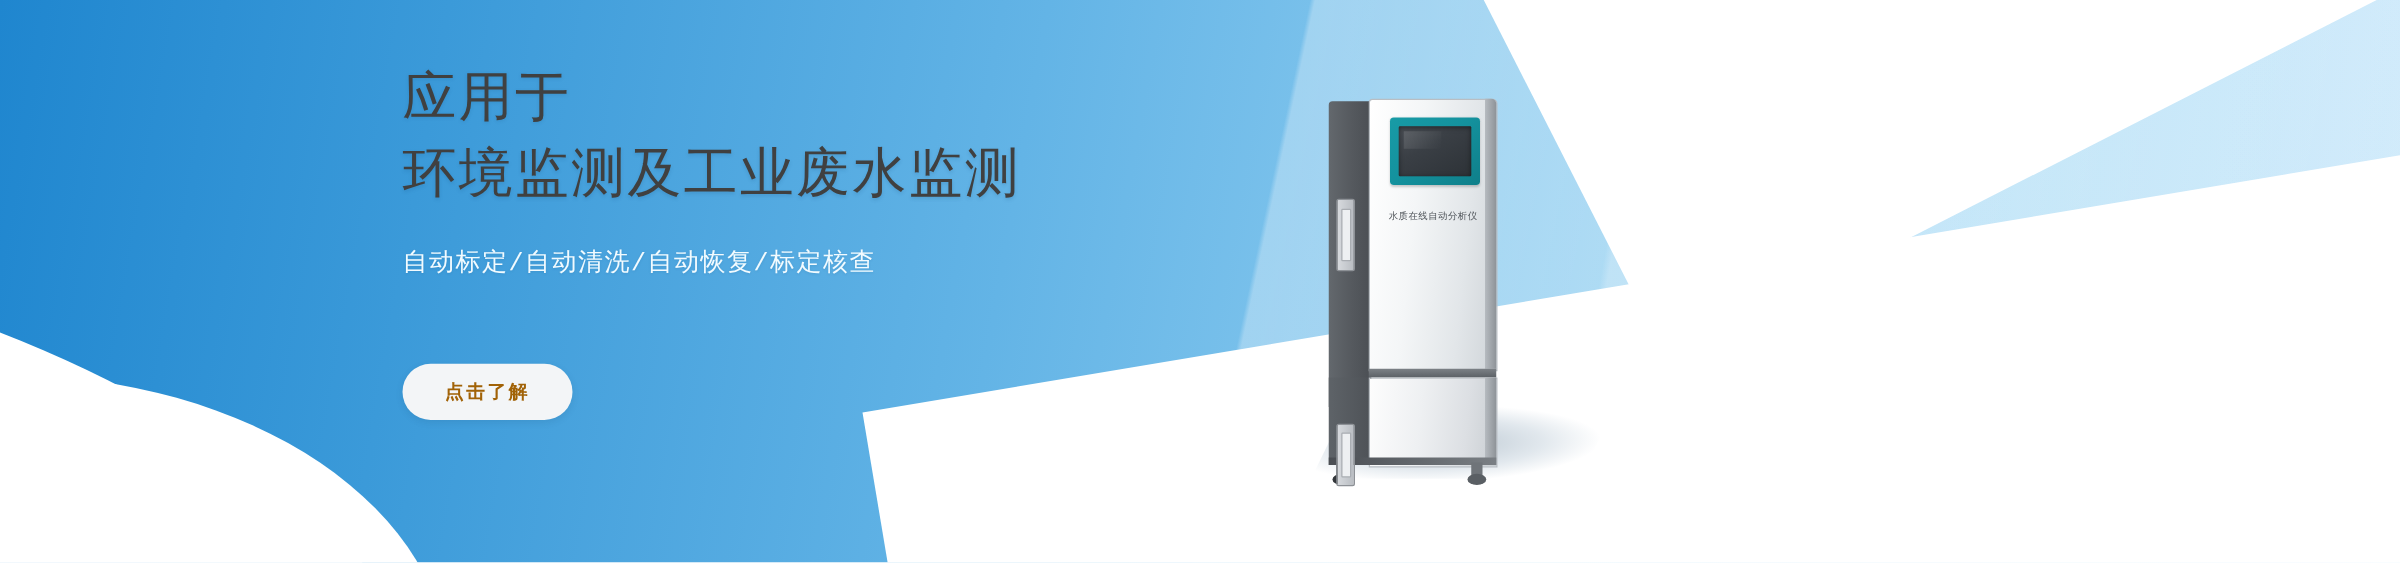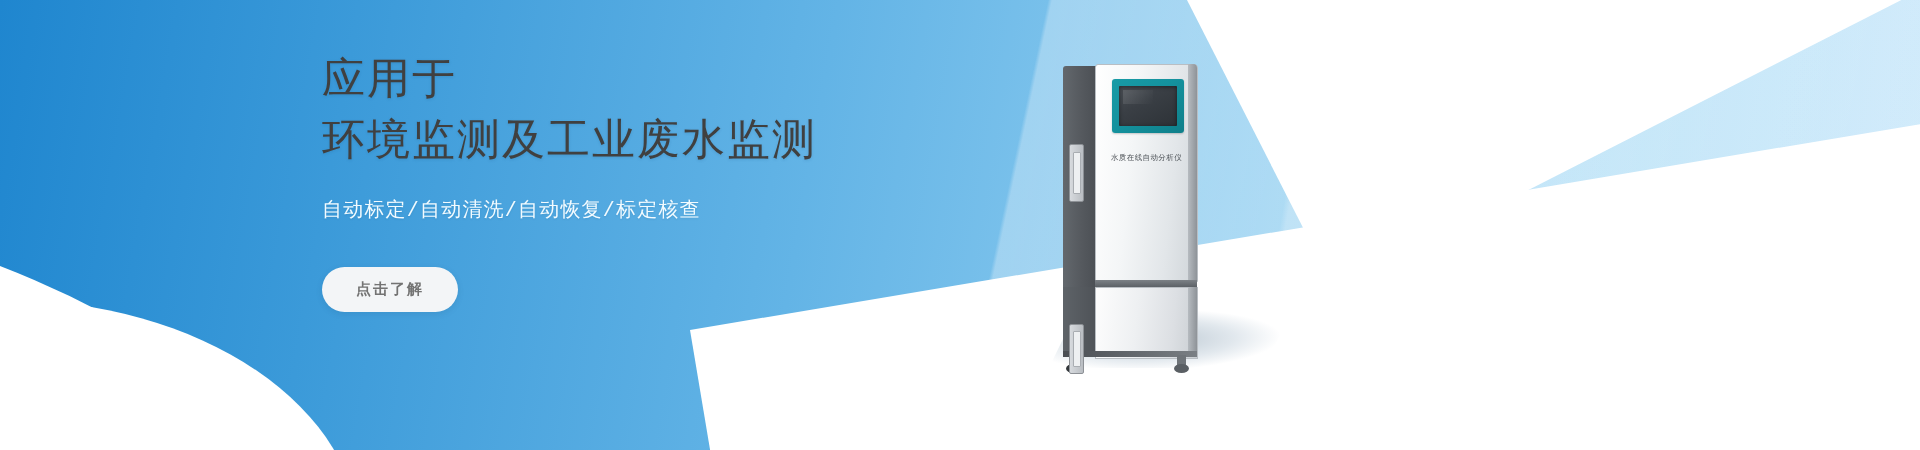--- a/index.html
+++ b/index.html
@@ -56,30 +56,30 @@
   .headline{
     color:#404040;font-size:43px;line-height:1.42;font-weight:400;
     letter-spacing:2px;text-shadow:0 1px 3px rgba(20,80,130,.18);
     white-space:pre-line;
   }
   .subtitle{
     margin-top:26px;color:#f2fbff;font-size:20px;letter-spacing:1.2px;
     font-weight:400;text-shadow:0 1px 2px rgba(20,80,130,.15);font-family:Liberation Mono, monospace;
   }
   .cta{
-    display:inline-block;margin-top:44px;
-    background:#f3f5f7;color:#737373;
+    display:inline-block;margin-top:68px;
+    background:#f3f5f7;color:#a16207;
     font-size:15px;letter-spacing:2px;
     padding:13px 34px;border:none;border-radius:24px;
     box-shadow:0 2px 6px rgba(20,70,110,.13);
     cursor:pointer;font-family:inherit;font-weight:700;
   }
 
   
-  .device-wrap{position:absolute;left:1055px;top:58px;width:230px;height:320px;z-index:7;}
+  .device-wrap{position:absolute;left:1055px;top:73px;width:230px;height:320px;z-index:7;}
 
   .dev-shadow{
     position:absolute;left:8px;top:252px;width:215px;height:58px;
     background:radial-gradient(ellipse at 42% 52%,rgba(90,120,145,0.42) 0%,rgba(120,150,175,0.22) 46%,rgba(255,255,255,0) 72%);
     transform:skewX(-26deg);
   }
   
   .dev-side{
     position:absolute;left:8px;top:8px;width:34px;height:246px;
     background:linear-gradient(90deg,#63686d 0%,#55595e 55%,#4b4f54 100%);

